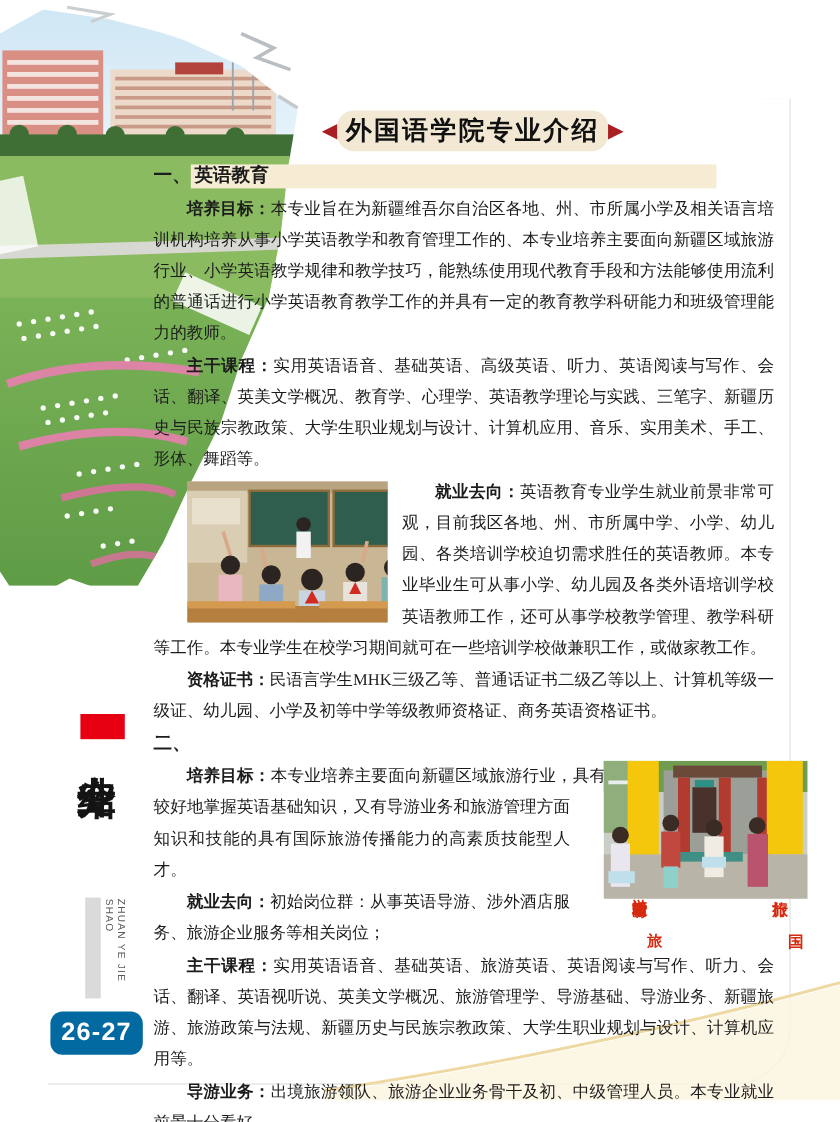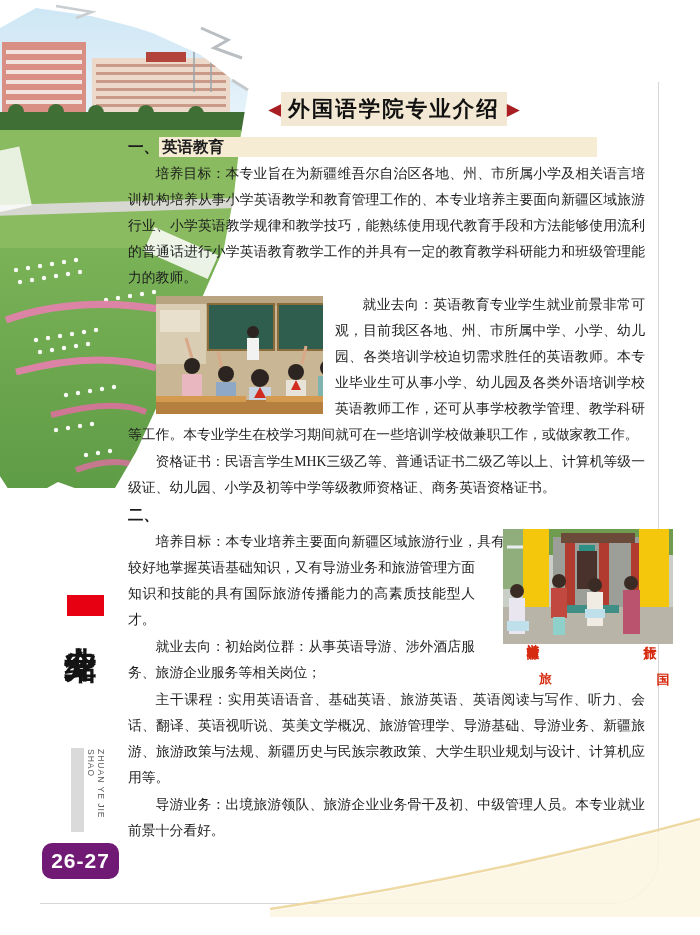--- a/index.html
+++ b/index.html
@@ -22,33 +22,33 @@
 
   
   .title-row {
     position:absolute; left:248px; top:95px; width:292px; height:28px;
     display:flex; align-items:center; justify-content:center;
   }
   .tri { font-family:"DejaVu Sans",sans-serif; color:#a81e22; font-size:17px; line-height:1; }
   .title-text {
     background:#f2e8d3; padding:2px 7px 3px;
     font-family:"Liberation Sans",sans-serif; font-weight:700;
-    font-size:21.5px; letter-spacing:2px; color:#111; white-space:nowrap;
+    font-size:21.5px; letter-spacing:2px; color:#111; white-space:nowrap;border-radius:14px;
   }
 
   
   .content { position:absolute; left:128px; top:133px; width:517px;
     font-size:13.8px; line-height:26px; }
   .sec-head { display:flex; align-items:center; height:22px; margin:3px 0 3px; }
   .sec-num { font-family:"Liberation Sans",sans-serif; font-weight:700; font-size:15.5px; }
   .sec-bar { flex:1; background:#f5ecd3; height:20px; line-height:20px;
     padding-left:3px; margin-right:48px; }
   .sec-bar span { font-family:"Liberation Sans",sans-serif; font-weight:700; font-size:15.5px;margin-top:33px; }
   .para { text-indent:2em; text-align:justify; margin:1px 0; }
-  .plabel { font-family:"Liberation Sans",sans-serif; font-weight:400; }
+  .plabel { font-family:"Liberation Sans",sans-serif; font-weight:700; }
 
   
   .photo1 { float:left; width:195px; height:118px; margin:4px 12px 6px 0; overflow:hidden; }
   
   .photo2-float { float:right; width:176px; height:149px;
     shape-outside: inset(31px 0 0 6px); }
   .photo2 { position:relative; margin-top:31px; margin-left:6px;
     width:170px; height:115px; overflow:hidden; }
   .banner-text { position:absolute; writing-mode:vertical-rl; text-orientation:upright;
     font-family:"Liberation Sans",sans-serif; font-weight:700;
@@ -60,21 +60,21 @@
   .side-red { position:absolute; left:67px; top:595px; width:37px; height:21px; background:#e60012; }
   .side-title { position:absolute; left:59px; top:620px;
     writing-mode:vertical-rl; text-orientation:upright;
     font-family:"Liberation Sans",sans-serif; font-weight:700;
     font-size:32px; letter-spacing:2px; color:#141414; }
   .side-bar-gray { position:absolute; left:71px; top:748px; width:13px; height:84px; background:#dadada; }
   .side-pinyin { position:absolute; left:86px; top:749px; height:100px;
     writing-mode:vertical-rl; font-family:"Liberation Sans",sans-serif;
     font-size:8.5px; letter-spacing:1px; color:#5a5a5a; }
   .page-badge { position:absolute; left:42px; top:843px; width:77px; height:36px;
-    background:#701a75; border-radius:10px; display:flex; align-items:center; justify-content:center;
+    background:#0369a1; border-radius:10px; display:flex; align-items:center; justify-content:center;
     font-family:"Liberation Sans",sans-serif; font-weight:700; font-size:21px;
     color:#ffffff; letter-spacing:1px; }
 </style>
 </head>
 <body>
 
 <div id="page">
 
   <div class="page-border"></div>
   <svg class="bottom-swoosh" width="430" height="110" viewBox="0 0 430 110">
@@ -204,20 +204,23 @@
       <span class="sec-num">一、</span>
       <span class="sec-bar">
         <span>英语教育</span>
       </span>
     </div>
 
     <p class="para">
       <span class="plabel">培养目标：</span><span>本专业旨在为新疆维吾尔自治区各地、州、市所属小学及相关语言培训机构培养从事小学英语教学和教育管理工作的、本专业培养主要面向新疆区域旅游行业、小学英语教学规律和教学技巧，能熟练使用现代教育手段和方法能够使用流利的普通话进行小学英语教育教学工作的并具有一定的教育教学科研能力和班级管理能力的教师。</span>
     </p>
 
+    <p class="para">
+      <span class="plabel">主干课程：</span><span>实用英语语音、基础英语、高级英语、听力、英语阅读与写作、会话、翻译、英美文学概况、教育学、心理学、英语教学理论与实践、三笔字、新疆历史与民族宗教政策、大学生职业规划与设计、计算机应用、音乐、实用美术、手工、形体、舞蹈等。</span>
+    </p>
 
     <p class="para">
       
       <span class="photo1"><svg width="195" height="118" viewBox="0 0 195 118">
         <rect width="195" height="118" fill="#c9b694"></rect>
         <rect x="0" y="0" width="195" height="10" fill="#b8a480"></rect>
         <rect x="52" y="8" width="66" height="46" fill="#2f5e4e" stroke="#8a6d3b" stroke-width="2"></rect>
         <rect x="122" y="8" width="66" height="46" fill="#2f5e4e" stroke="#8a6d3b" stroke-width="2"></rect>
         <rect x="0" y="8" width="50" height="60" fill="#d9cdb4"></rect>
         <rect x="4" y="14" width="40" height="22" fill="#e8e0cc"></rect>

